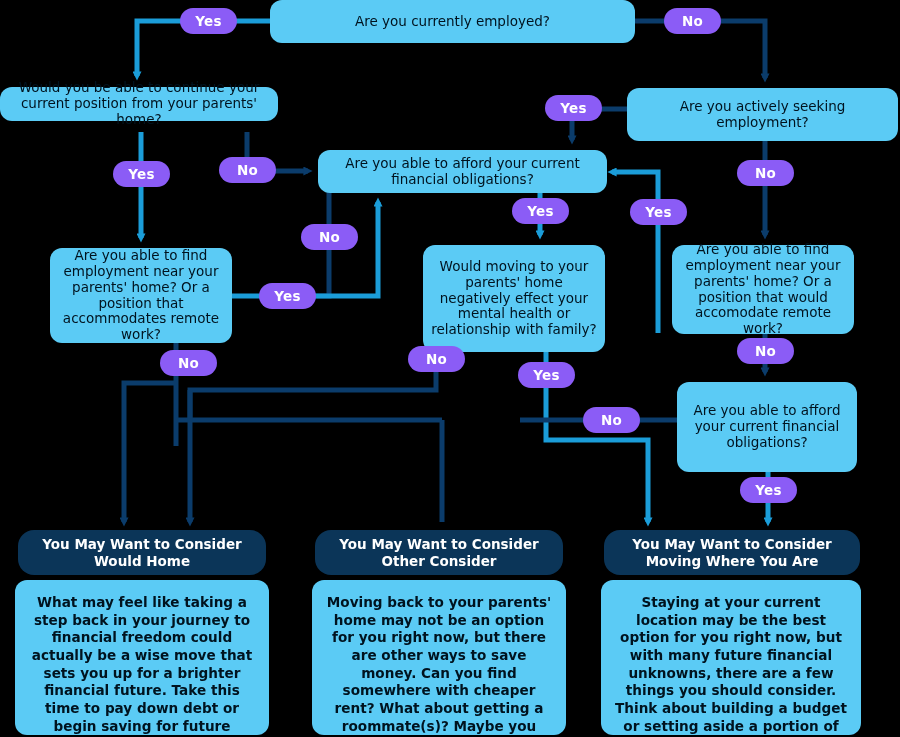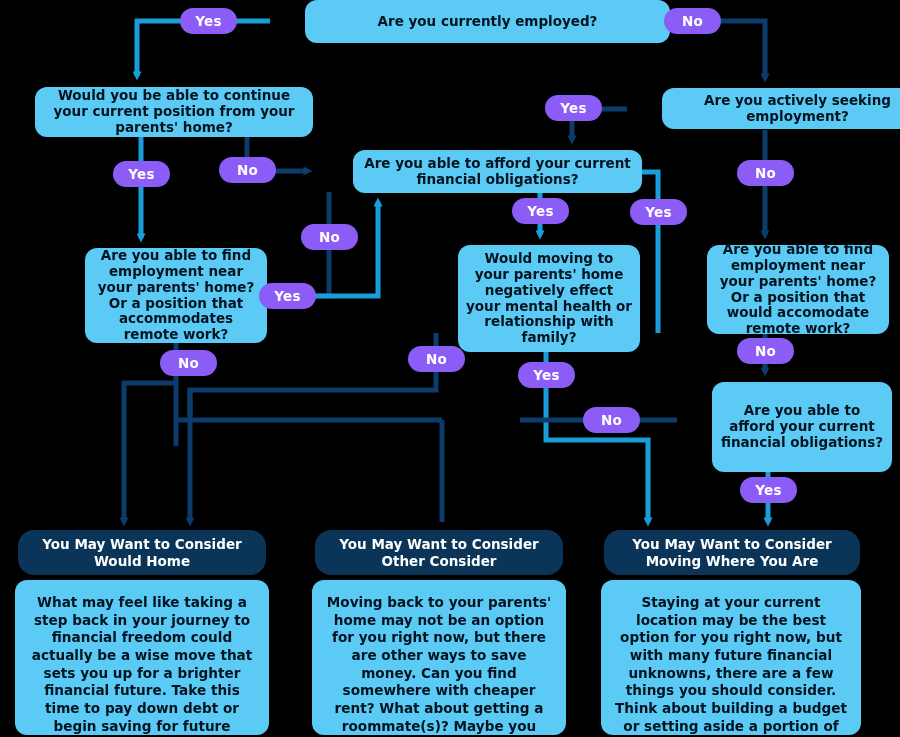--- a/index.html
+++ b/index.html
@@ -2,22 +2,22 @@
 <html><head>
 <meta charset="utf-8">
 <style>
   html,body{margin:0;padding:0;background:#000;}
   #stage{position:relative;width:900px;height:737px;background:#000;overflow:hidden;
          font-family:"DejaVu Sans","Liberation Sans",sans-serif;}
   svg#edges{position:absolute;left:0;top:0;width:900px;height:737px;}
 
   .node{position:absolute;box-sizing:border-box;display:flex;align-items:center;
         justify-content:center;text-align:center;border-radius:12px;
-        background:#5BCBF5;color:#00131f;font-weight:700;line-height:1.18;
-        padding:4px 8px;margin-left:35px;}
+        background:#5BCBF5;color:#00131f;font-weight:400;line-height:1.18;
+        padding:4px 8px;}
   .node.q{font-size:13.5px;}
 
   .pill{position:absolute;box-sizing:border-box;display:flex;align-items:center;
         justify-content:center;border-radius:14px;background:#8b5cf6;color:#fff;
         font-weight:700;font-size:13.5px;letter-spacing:.2px;text-align:right;}
   .card-head{position:absolute;box-sizing:border-box;background:#0B3558;color:#fff;
              border-radius:16px;display:flex;align-items:center;justify-content:center;
              text-align:center;font-weight:700;font-size:13.5px;line-height:1.25;padding:4px 10px;}
   .card-body{position:absolute;box-sizing:border-box;background:#5BCBF5;color:#00131f;
              border-radius:12px;text-align:center;font-weight:700;font-size:13.6px;
@@ -74,23 +74,23 @@
       <path d="M677,420 L600,420 L520,420" stroke="#0B3C6B"></path>
 
       <path d="M768,472 L768,522" stroke="#1B9DD9" marker-end="url(#al)"></path>
 
       <path d="M658,333 L658,228 L658,172 L612,172" stroke="#1B9DD9" marker-end="url(#al)"></path>
     </g>
   </svg>
 
   <div class="node q" style="left:270px;top:0px;width:365px;height:43px;">Are you currently employed?</div>
 
-  <div class="node q" style="left:0px;top:87px;width:278px;height:50px;">Would you be able to continue your current position from your parents' home?</div>
+  <div class="node q" style="left:0px;top:87px;width:278px;height:34px;">Would you be able to continue your current position from your parents' home?</div>
 
-  <div class="node q" style="left:627px;top:88px;width:271px;height:41px;">Are you actively seeking employment?</div>
+  <div class="node q" style="left:627px;top:88px;width:271px;height:53px;">Are you actively seeking employment?</div>
 
   <div class="node q" style="left:318px;top:150px;width:289px;height:43px;">Are you able to afford your current financial obligations?</div>
 
   <div class="node q" style="left:50px;top:248px;width:182px;height:95px;">Are you able to find employment near your parents' home? Or a position that accommodates remote work?</div>
 
   <div class="node q" style="left:423px;top:245px;width:182px;height:107px;">Would moving to your parents' home negatively effect your mental health or relationship with family?</div>
 
   <div class="node q" style="left:672px;top:245px;width:182px;height:89px;">Are you able to find employment near your parents' home? Or a position that would accomodate remote work?</div>
 
   <div class="node q" style="left:677px;top:382px;width:180px;height:90px;">Are you able to afford your current financial obligations?</div>

